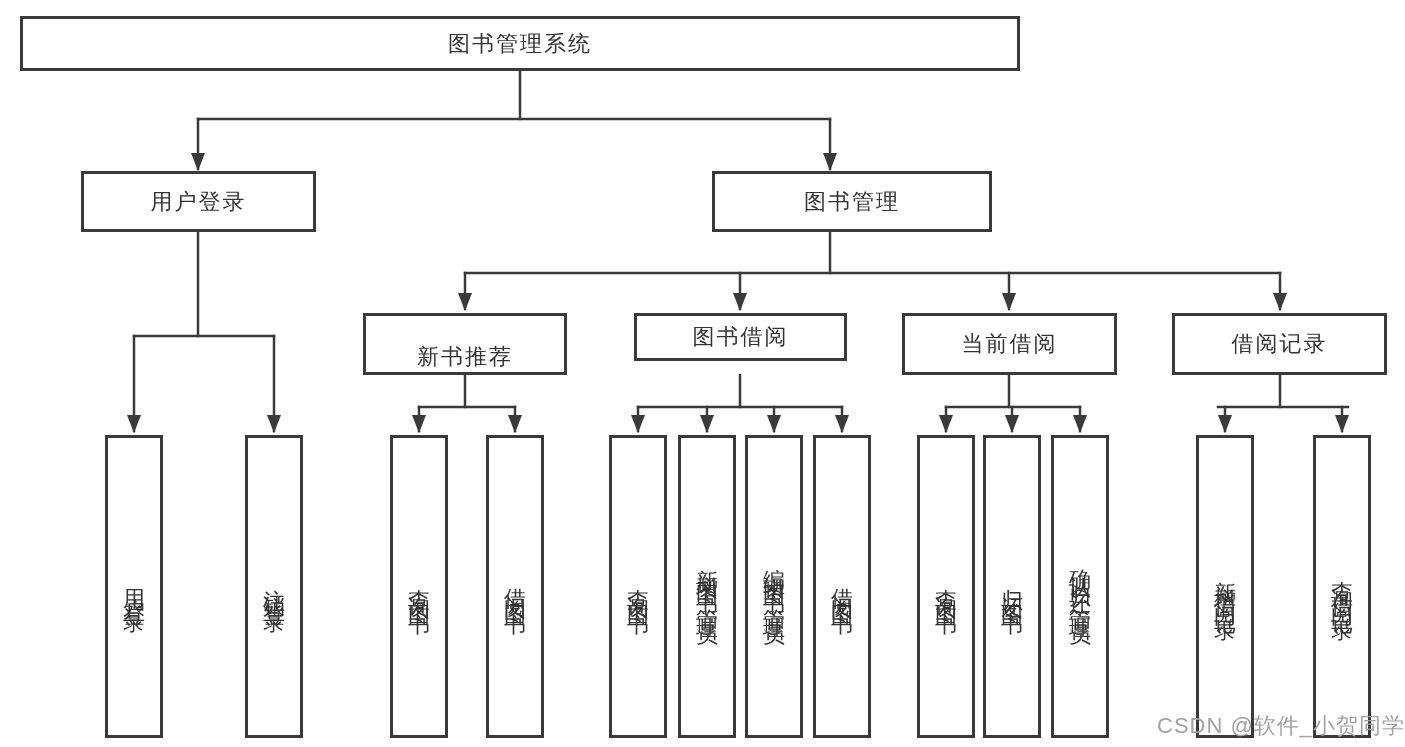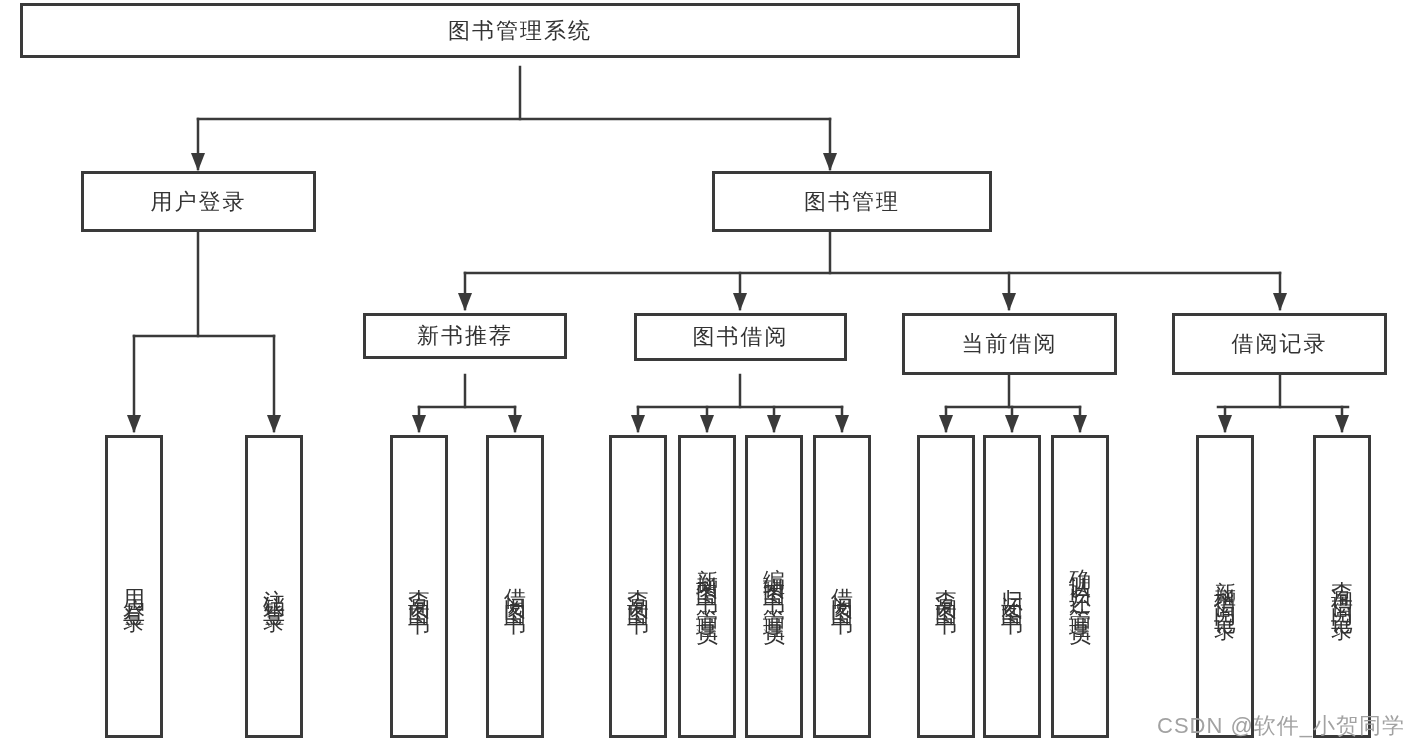--- a/index.html
+++ b/index.html
@@ -90,32 +90,32 @@
       <path d="M1012,407 V431" marker-end="url(#arr)"></path>
       <path d="M1080,407 V431" marker-end="url(#arr)"></path>
 
       <path d="M1280,375 V407"></path>
       <path d="M1218,407 H1348"></path>
       <path d="M1225,407 V431" marker-end="url(#arr)"></path>
       <path d="M1342,407 V431" marker-end="url(#arr)"></path>
     </g>
   </svg>
 
-  <div class="box" style="left:20px;top:3px;width:1000px;height:55px;">
+  <div class="box" style="left:20px;top:16px;width:1000px;height:55px;">
     <span class="hlabel">图书管理系统</span>
   </div>
 
   <div class="box" style="left:81px;top:171px;width:235px;height:61px;">
     <span class="hlabel">用户登录</span>
   </div>
   <div class="box" style="left:712px;top:171px;width:280px;height:61px;">
     <span class="hlabel">图书管理</span>
   </div>
 
-  <div class="box" style="left:363px;top:313px;width:204px;height:46px;">
+  <div class="box" style="left:363px;top:313px;width:204px;height:62px;align-items:flex-end;">
     <span class="hlabel">新书推荐</span>
   </div>
   <div class="box" style="left:634px;top:313px;width:213px;height:48px;">
     <span class="hlabel">图书借阅</span>
   </div>
   <div class="box" style="left:902px;top:313px;width:215px;height:62px;">
     <span class="hlabel">当前借阅</span>
   </div>
   <div class="box" style="left:1172px;top:313px;width:215px;height:62px;">
     <span class="hlabel">借阅记录</span>

